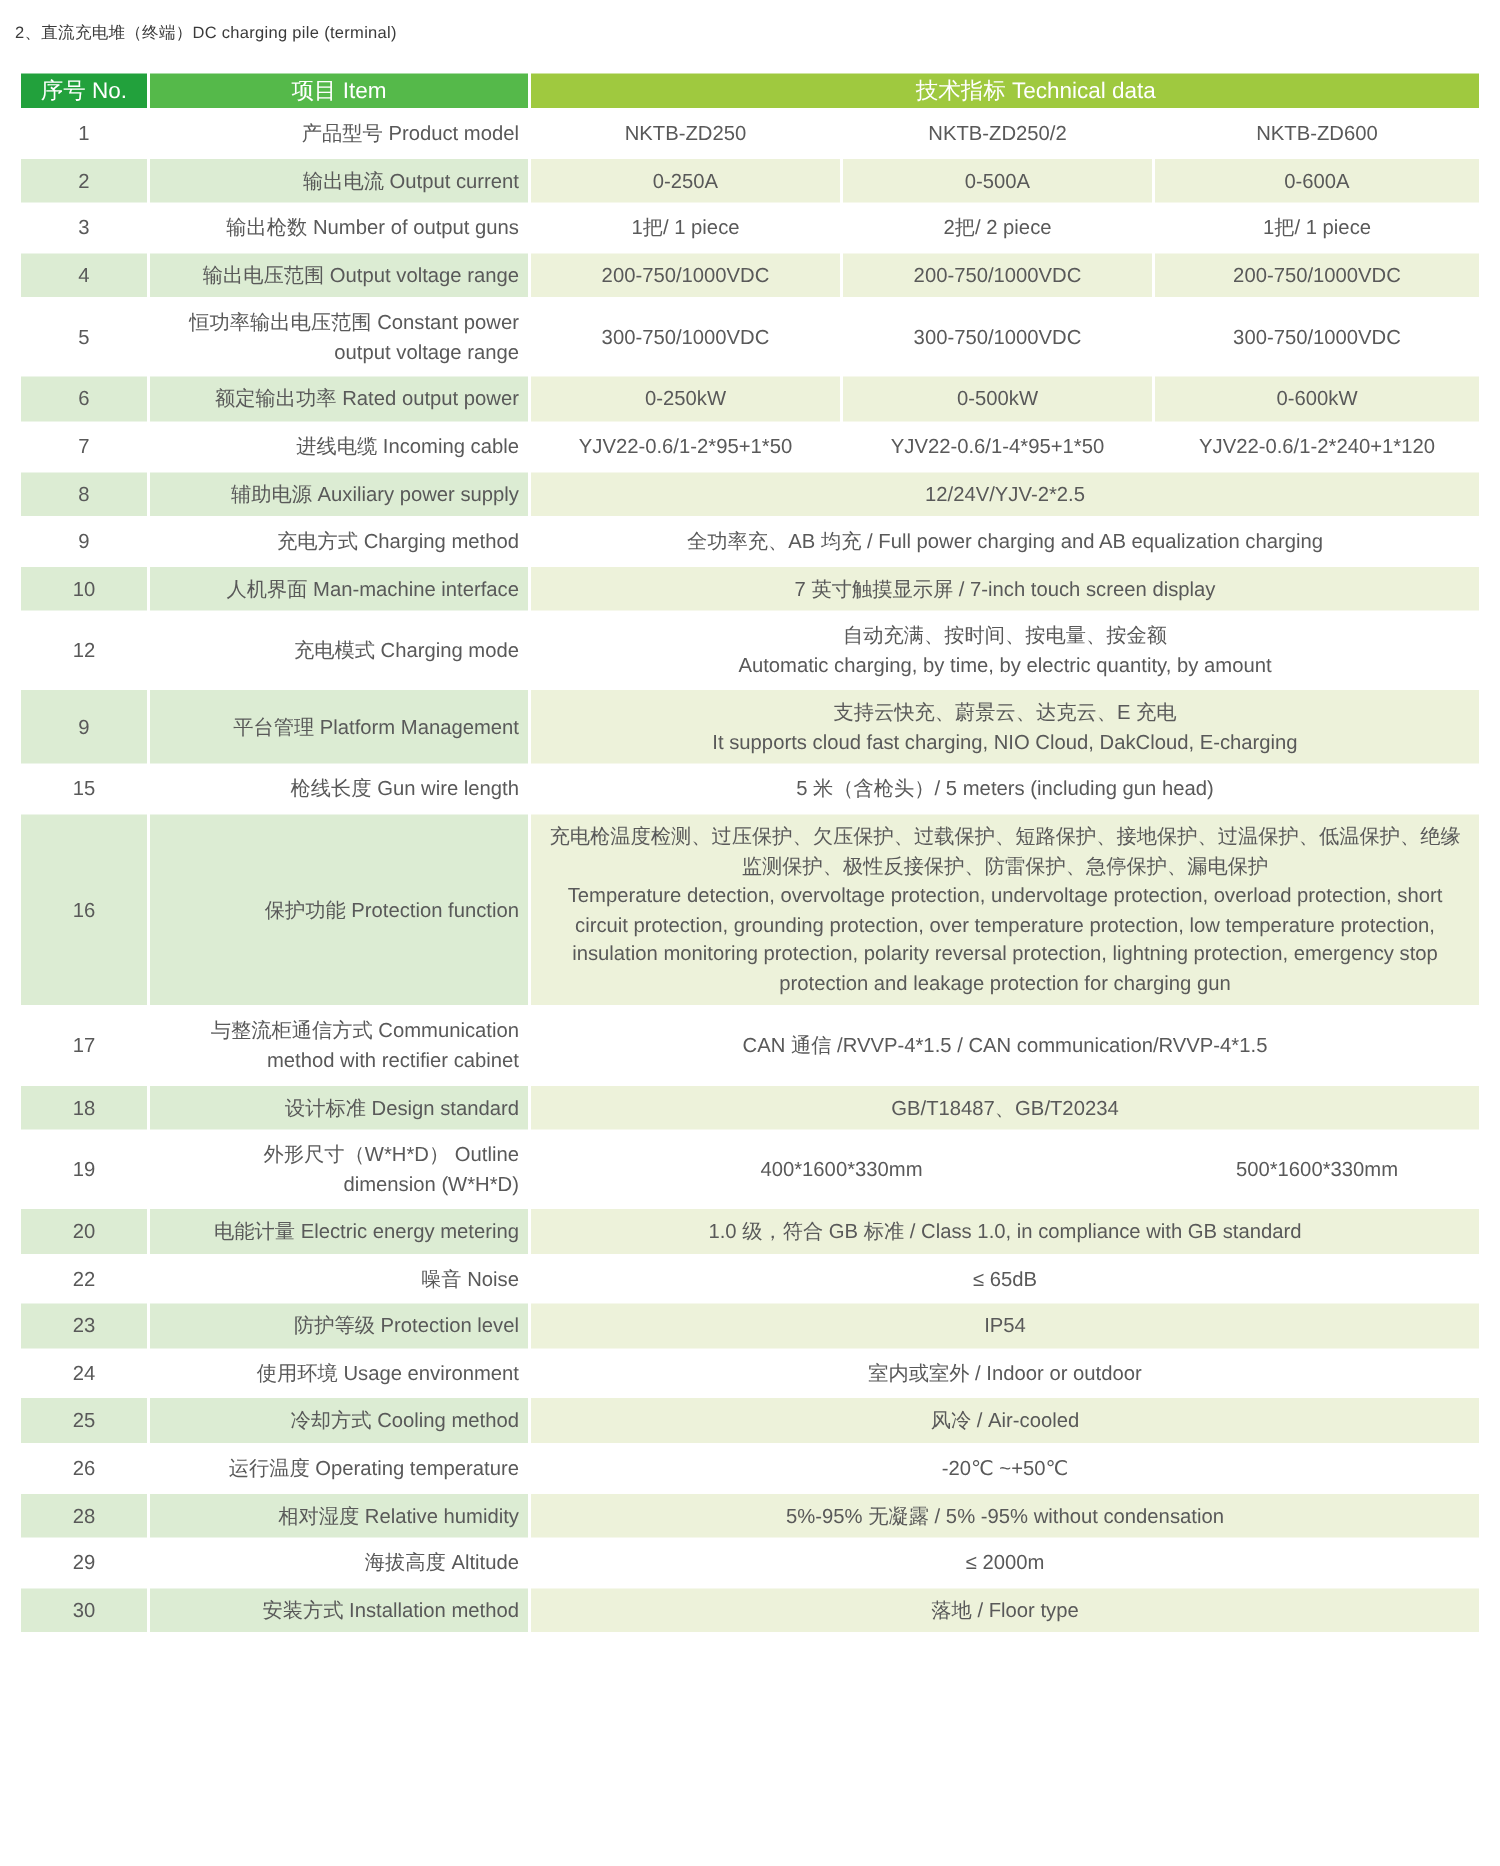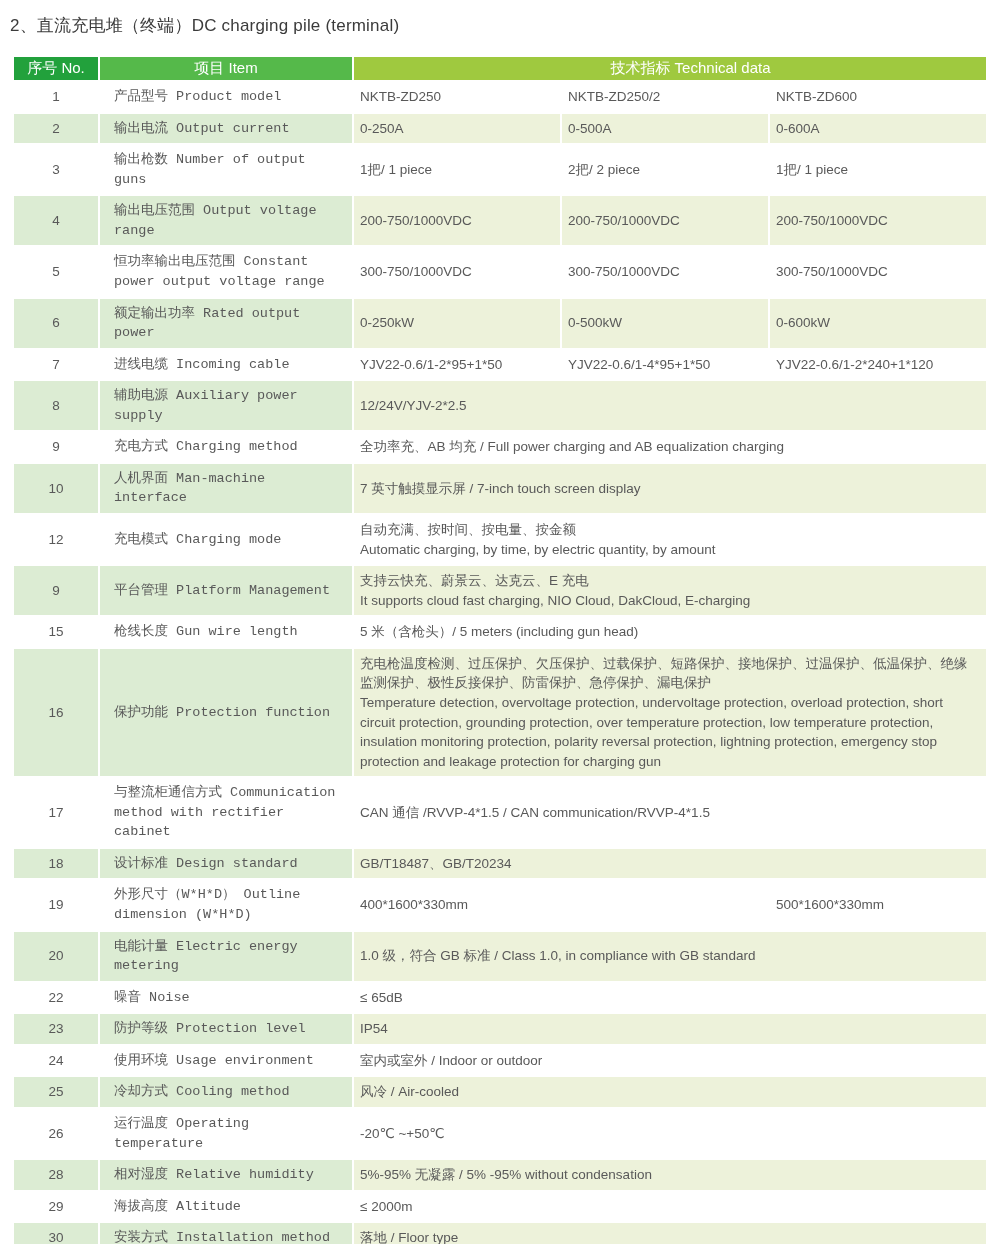--- a/index.html
+++ b/index.html
@@ -13,21 +13,21 @@
   *{box-sizing:border-box;}
   html,body{margin:0;padding:0;}
   body{
     width:1000px;
     min-height:1244px;
     background:#ffffff;
     font-family:"Liberation Sans","DejaVu Sans",sans-serif;
     color:var(--text_gray);
   }
   .page-title{
-    font-size:17px;
+    font-size:11px;
     color:#3b3b3b;
     padding:14px 0 0 10px;
     margin:0 0 18px 0;
     font-weight:normal;
     letter-spacing:0.2px;
   }
   table.spec{
     margin:0 12px;
     width:976px;
     table-layout:fixed;
@@ -55,22 +55,22 @@
   td{
     font-size:13.5px;
     line-height:1.45;
     padding:5px 6px;
     height:29px;
     vertical-align:middle;
     background:#ffffff;
     white-space:pre-line;
   }
   td.c-no{text-align:center;}
-  td.c-item{text-align:left;padding-left:14px;white-space:normal;font-family:Liberation Mono, monospace;}
-  td.c-data{}
+  td.c-item{text-align:right;padding-left:14px;white-space:normal;}
+  td.c-data{text-align:center;}
   tbody tr:nth-child(even) td.c-no,
   tbody tr:nth-child(even) td.c-item{background:var(--shade_green);}
   tbody tr:nth-child(even) td.c-data{background:var(--shade_yellow);}
 </style>
 </head>
 <body>
 
 <h2 class="page-title">2、直流充电堆（终端）DC charging pile (terminal)</h2>
 
 <table class="spec">

